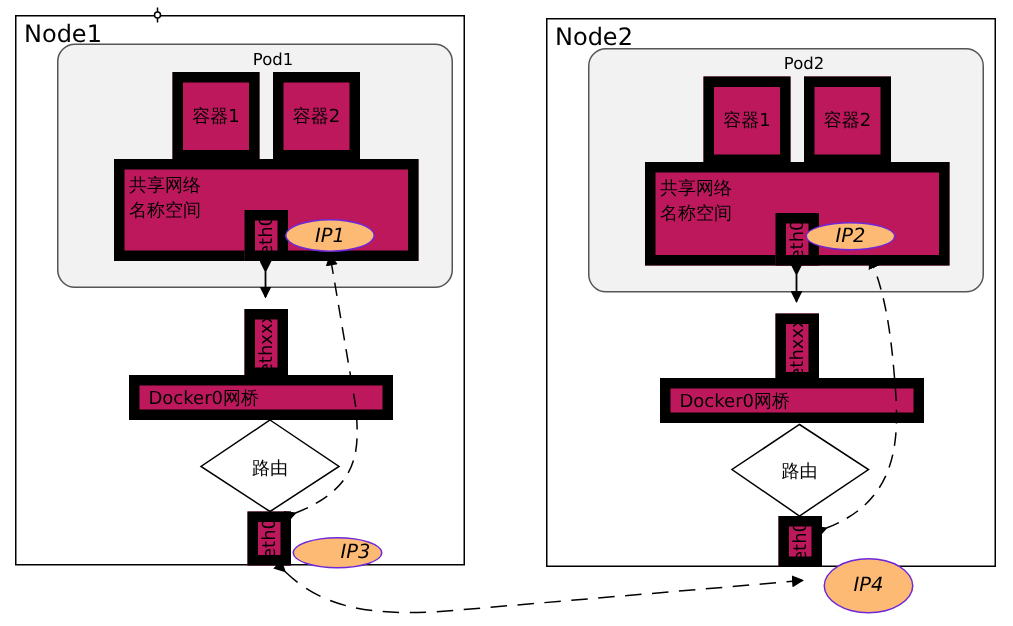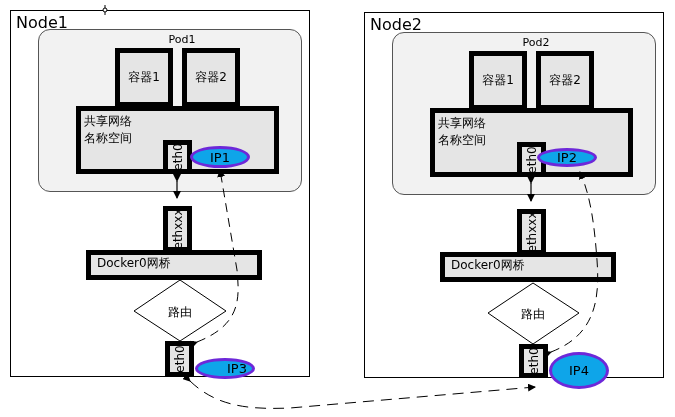--- a/index.html
+++ b/index.html
@@ -3,29 +3,29 @@
 <meta charset="utf-8">
 <style>
   html, body { margin:0; padding:0; background:#ffffff; }
   body { width:675px; height:417px; position:relative; overflow:hidden;
          font-family: "DejaVu Sans", "Liberation Sans", sans-serif; color:#000; }
   .abs { position:absolute; box-sizing:border-box; }
   .node { border:1px solid #000; background:#fff; }
   .node-label { font-size:16px; }
   .pod { border:1px solid #555; border-radius:12px; background:#f2f2f2; }
   .pod-label { font-size:11px; text-align:center; }
-  .box { border:5px solid #000000; background:#e5e5e5; }
+  .box { border:7px solid #000000; background:#be185d; }
   .container { display:flex; align-items:center; justify-content:center; font-size:12px; }
   .netns { font-size:12px; line-height:17px; padding:2px 3px; }
   .netns span { display:block; }
   .vtext { display:flex; align-items:center; justify-content:center; }
   .vtext span { transform:rotate(-90deg); white-space:nowrap; font-size:12px; display:inline-block; }
   .bridge { font-size:12px; display:flex; padding-left:6px; }
-  .ip { border:3px solid #6d28d9; border-radius:50%; background:#0ea5e9; font-size:13px;
-        display:flex; align-items:center; justify-content:center; }
+  .ip { border:1px solid #6d28d9; border-radius:50%; background:#fdba74; font-size:13px;
+        display:flex; align-items:center; justify-content:center;font-style:italic; }
   svg.overlay { position:absolute; left:0; top:0; }
 </style>
 </head>
 <body>
 
 <div class="abs node" style="left:10px;top:10px;width:300px;height:367px;"></div>
 <div class="abs node-label" style="left:16px;top:13px;">Node1</div>
 
 <div class="abs pod" style="left:38px;top:29px;width:264px;height:163px;"></div>
 <div class="abs pod-label" style="left:38px;top:33px;width:288px;">Pod1</div>
@@ -89,21 +89,21 @@
 <div class="abs box vtext" style="left:517px;top:209px;width:29px;height:46px;">
     <span>ethxxx</span>
   </div>
 <div class="abs box bridge" style="left:440px;top:252px;width:176px;height:30px;">
     <span>Docker0网桥</span>
   </div>
 
 <div class="abs box vtext" style="left:519px;top:344px;width:29px;height:34px;">
     <span>eth0</span>
   </div>
-<div class="abs ip" style="left:549px;top:352px;width:60px;height:37px;">
+<div class="abs ip" style="left:549px;top:372px;width:60px;height:37px;">
     <span>IP4</span>
   </div>
 
 <svg class="overlay" width="675" height="417" viewBox="0 0 675 417">
   <defs>
     <marker id="ah" markerWidth="8" markerHeight="8" refX="7" refY="4" orient="auto" markerUnits="userSpaceOnUse">
       <path d="M0,0 L8,4 L0,8 z" fill="#000"></path>
     </marker>
   </defs>
 

